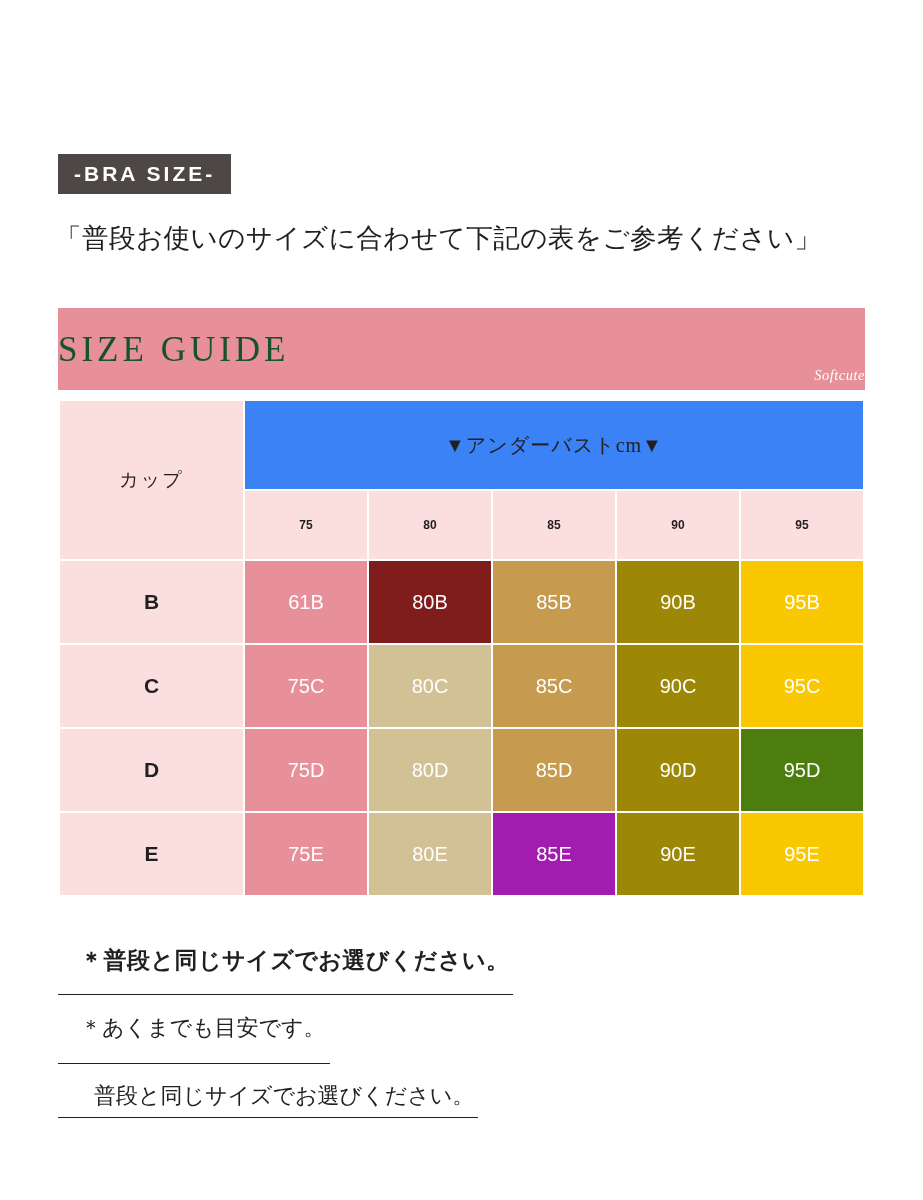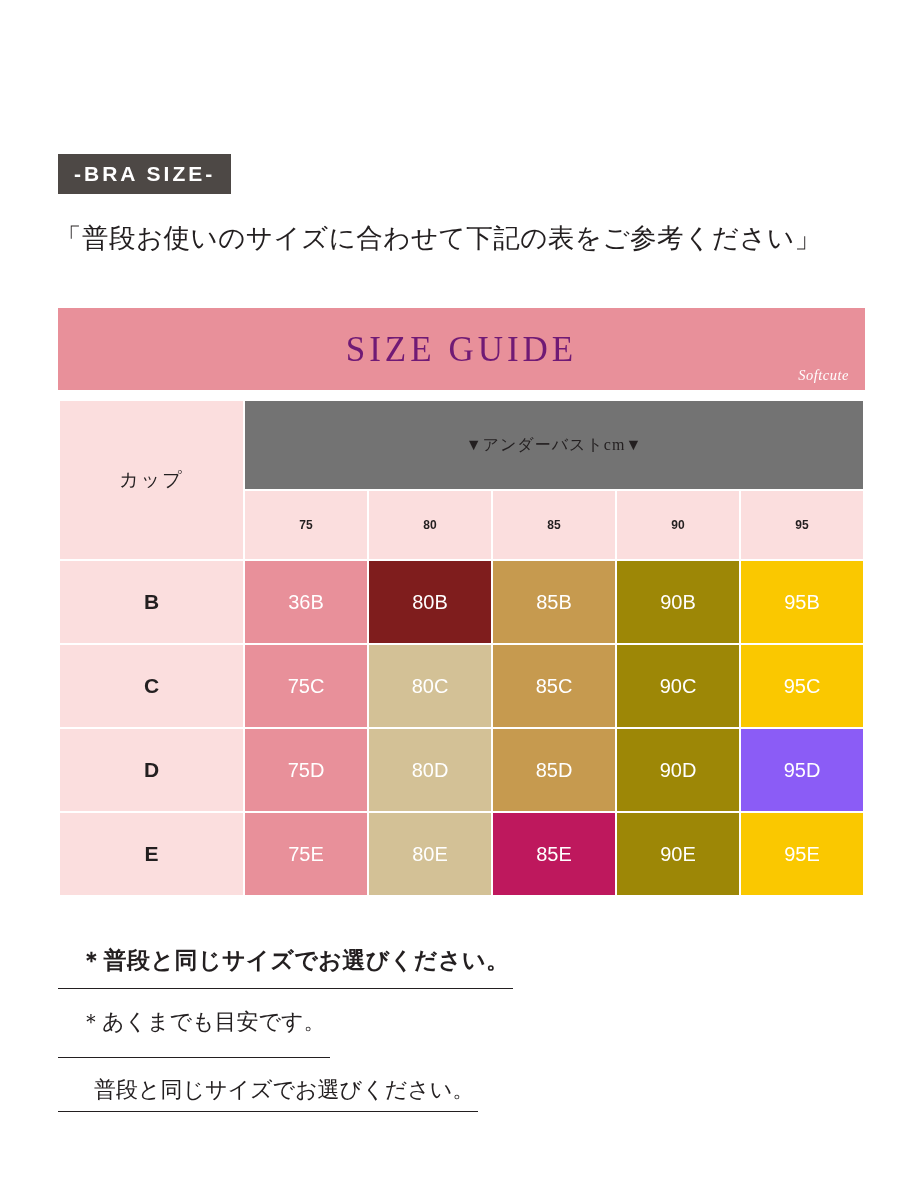--- a/index.html
+++ b/index.html
@@ -55,29 +55,28 @@
     width: 807px;
     height: 82px;
     background: #e8909a;
     overflow: hidden;
   }
   .banner-title {
     position: absolute;
     left: 0;
     right: 0;
     top: 22px;
-    text-align: center;
     font-family: "Liberation Serif", serif;
     font-size: 35px;
     letter-spacing: 4px;
-    color: #701a75;
+    color: #14532d;
   }
   .banner-brand {
     position: absolute;
-    right: 16px;
+    right: 0;
     bottom: 6px;
     font-family: "Liberation Serif", serif;
     font-style: italic;
     font-size: 14.5px;
     color: #ffffff;
     letter-spacing: 0.5px;
   }
 
   
   .table-wrap {
@@ -99,22 +98,22 @@
   }
   .cup-head {
     background: #fbdede;
     font-size: 19px;
     font-family: "Liberation Serif", serif;
     letter-spacing: 2px;
     color: #231f20;
     width: 183px;
   }
   .band-title {
-    background: #737373;
-    font-size: 16px;
+    background: #3b82f6;
+    font-size: 20px;
     font-family: "Liberation Serif", serif;
     height: 88px;
     color: #231f20;
     letter-spacing: 1px;
   }
   .band-num {
     background: #fbdede;
     height: 68px;
     font-size: 12px;
     font-weight: bold;
@@ -147,21 +146,21 @@
     font-family: "Liberation Serif", serif;
     color: #231f20;
     white-space: nowrap;
   }
   .note-1 {
     font-size: 23px;
     font-weight: bold;
     letter-spacing: 0.5px;
     display: inline-block;
     border-bottom: 1.5px solid #231f20;
-    padding: 0 4px 12px 22px;
+    padding: 0 4px 18px 22px;
     margin-bottom: 18px;
   }
   .note-2 {
     font-size: 22px;
     display: inline-block;
     border-bottom: 1.5px solid #231f20;
     padding: 0 4px 20px 22px;
     margin-bottom: 17px;
   }
   .note-3 {
@@ -195,21 +194,21 @@
         <tr>
           <td class="band-num">75</td>
           <td class="band-num">80</td>
           <td class="band-num">85</td>
           <td class="band-num">90</td>
           <td class="band-num">95</td>
         </tr>
 
         <tr>
           <td class="cup-label">B</td>
-          <td class="cell" style="background:#e8909a">36B</td>
+          <td class="cell" style="background:#e8909a">61B</td>
           <td class="cell" style="background:#7f1d1d">80B</td>
           <td class="cell" style="background:#c69a4f">85B</td>
           <td class="cell" style="background:#9d8706">90B</td>
           <td class="cell" style="background:#fac800">95B</td>
         </tr>
 
         <tr>
           <td class="cup-label">C</td>
           <td class="cell" style="background:#e8909a">75C</td>
           <td class="cell" style="background:#d3c196">80C</td>
@@ -217,28 +216,28 @@
           <td class="cell" style="background:#9d8706">90C</td>
           <td class="cell" style="background:#fac800">95C</td>
         </tr>
 
         <tr>
           <td class="cup-label">D</td>
           <td class="cell" style="background:#e8909a">75D</td>
           <td class="cell" style="background:#d3c196">80D</td>
           <td class="cell" style="background:#c69a4f">85D</td>
           <td class="cell" style="background:#9d8706">90D</td>
-          <td class="cell" style="background:#8b5cf6">95D</td>
+          <td class="cell" style="background:#4d7c0f">95D</td>
         </tr>
 
         <tr>
           <td class="cup-label">E</td>
           <td class="cell" style="background:#e8909a">75E</td>
           <td class="cell" style="background:#d3c196">80E</td>
-          <td class="cell" style="background:#be185d">85E</td>
+          <td class="cell" style="background:#a21caf">85E</td>
           <td class="cell" style="background:#9d8706">90E</td>
           <td class="cell" style="background:#fac800">95E</td>
         </tr>
       </tbody>
     </table>
   </div>
 
   <div class="notes">
     <div><span class="note note-1">＊普段と同じサイズでお選びください。</span></div>
     <div><span class="note note-2">＊あくまでも目安です。</span></div>

